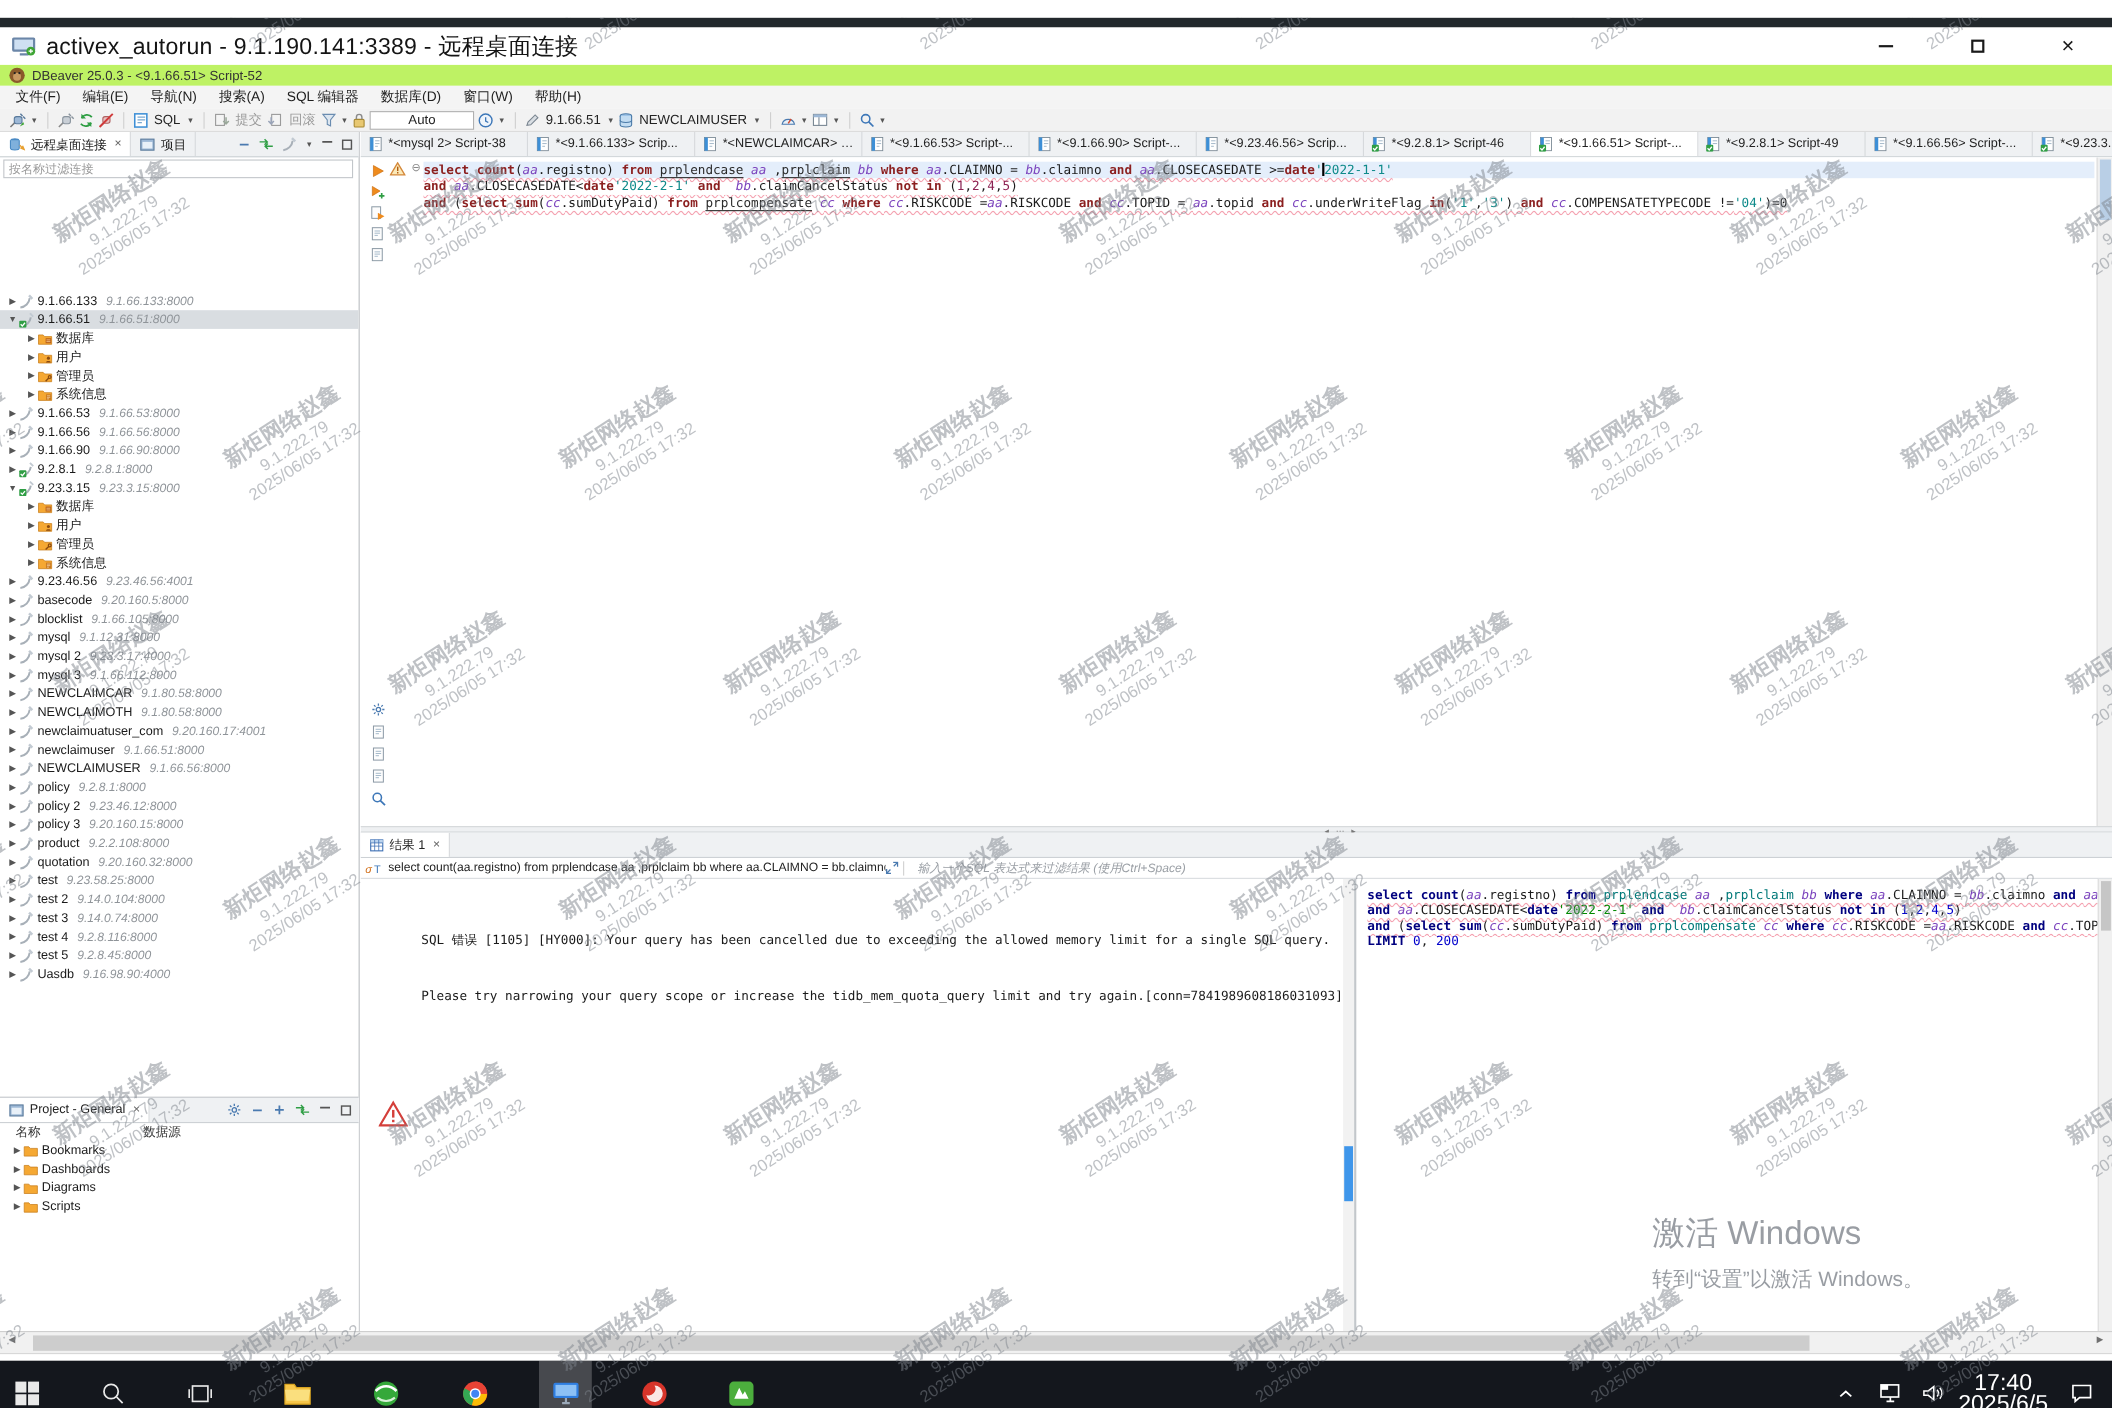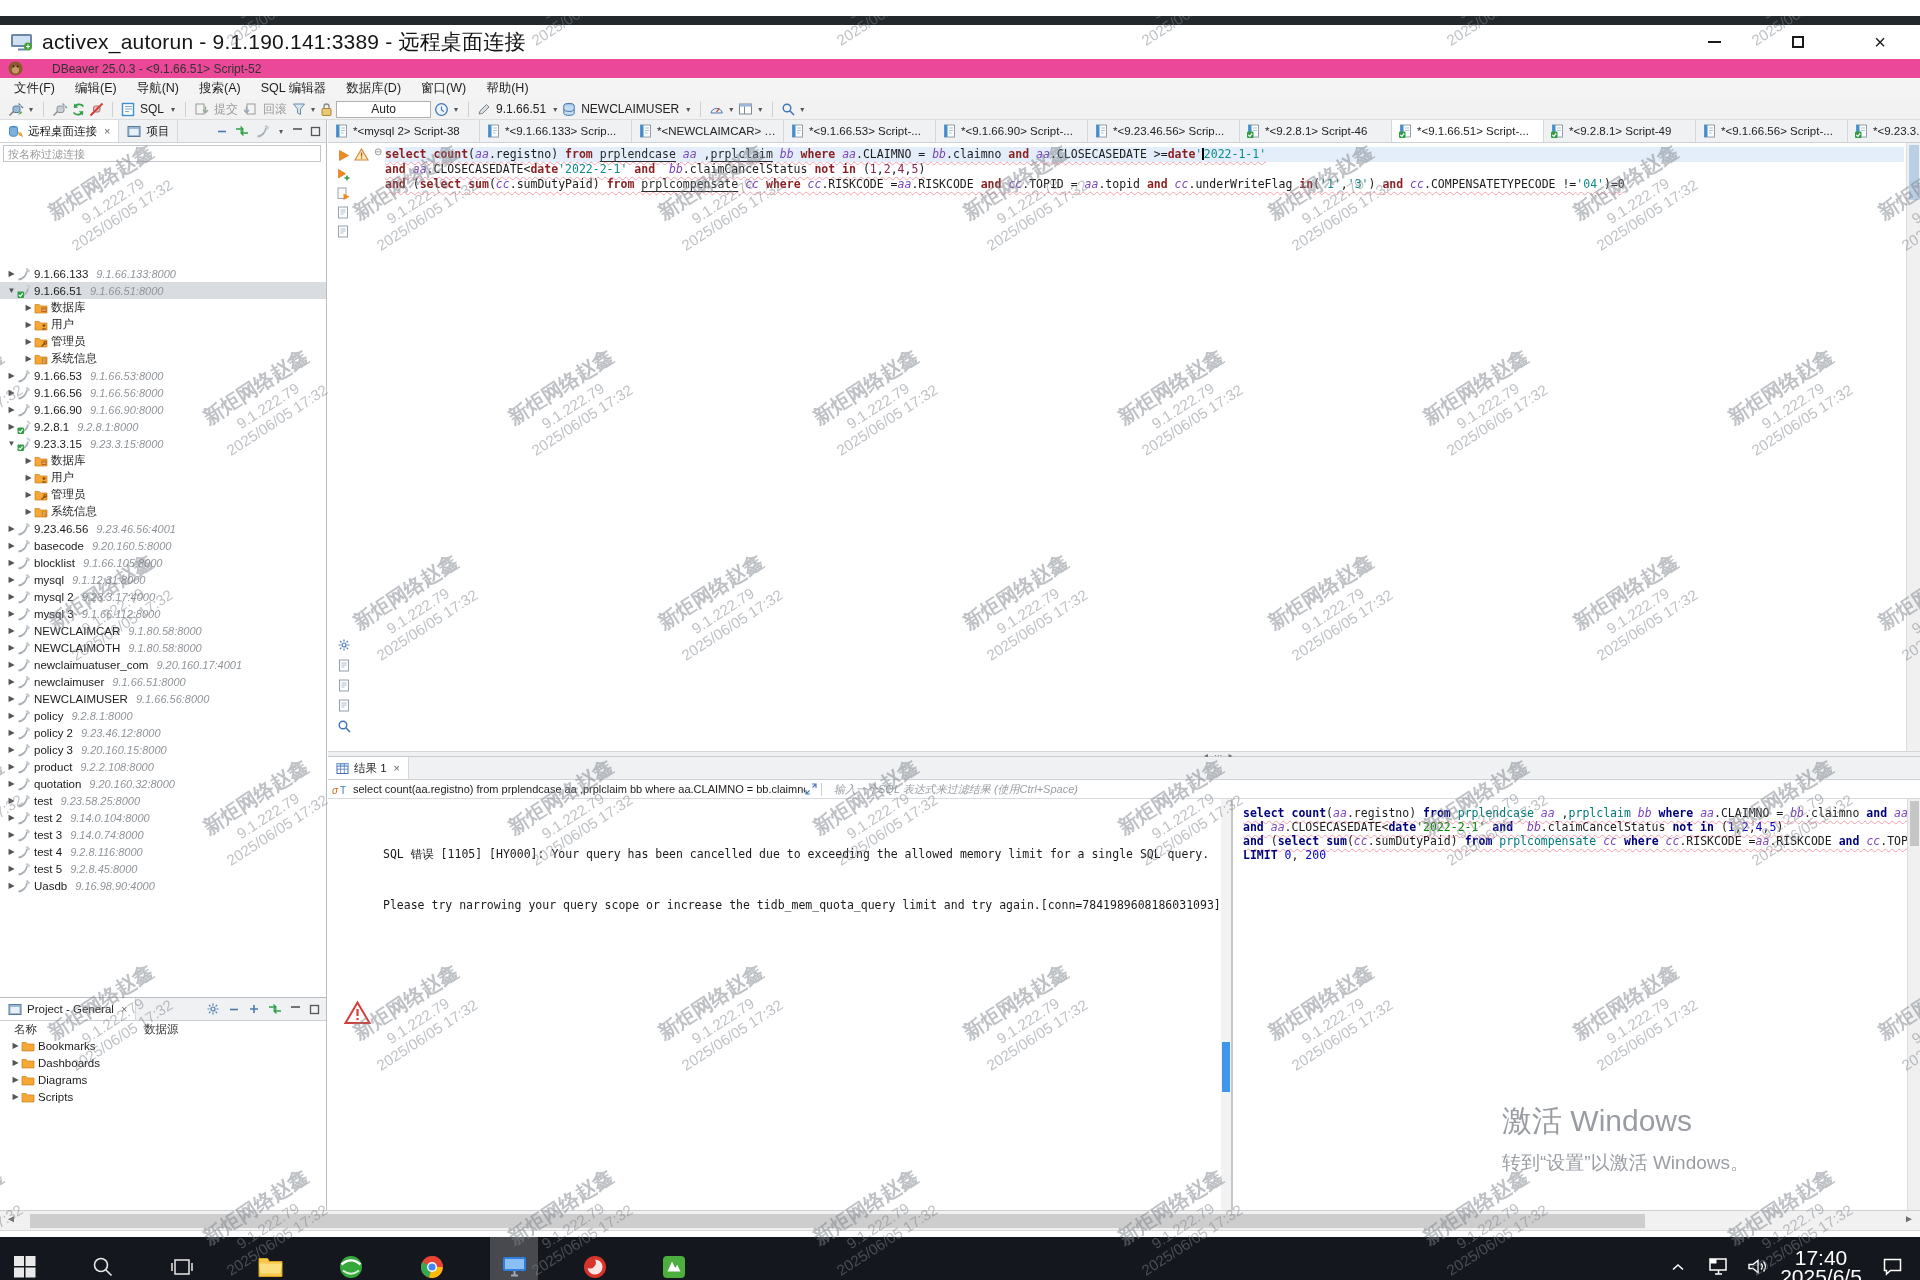--- a/index.html
+++ b/index.html
@@ -9,21 +9,21 @@
 
   
   .topstrip { position:absolute; left:0; top:0; width:1920px; height:9px; background:#22282c; }
   .titlebar { position:absolute; left:0; top:9px; width:1920px; height:34px; background:#ffffff; display:flex; align-items:center; padding-left:10px; }
   .titlebar .t { font-size:21px; color:#141414; margin-left:8px; letter-spacing:.2px; }
   .winctl { position:absolute; top:14px; height:24px; width:40px; display:flex; align-items:center; justify-content:center; color:#1a1a1a; font-size:17px; }
   .wmin { left:1694px; } .wmax { left:1778px; } .wclose { left:1860px; font-size:20px; }
   .wmin i { display:block; width:13px; border-bottom:2px solid #1a1a1a; }
   .wmax i { display:block; width:12px; height:12px; border:2px solid #1a1a1a; }
 
-  .appbar { position:absolute; left:0; top:43px; width:1920px; height:19px; background:#ec4899; display:flex; align-items:center; padding-left:8px;gap:23px; }
+  .appbar { position:absolute; left:0; top:43px; width:1920px; height:19px; background:#bef264; display:flex; align-items:center; padding-left:8px; }
   .appbar .t { font-size:12px; color:#333; margin-left:6px; }
   .menubar { position:absolute; left:0; top:62px; width:1920px; height:21px; background:#f4f4f4; display:flex; align-items:center; padding-left:4px; }
   .menu-item { font-size:12.5px; color:#1e1e1e; padding:2px 10px; }
   .toolbar { position:absolute; left:0; top:83px; width:1920px; height:21px; background:#f2f2f2; border-bottom:1px solid #dcdcdc; display:flex; align-items:center; padding-left:8px; gap:3px; }
   .toolbar .sep { width:1px; height:15px; background:#cfcfcf; margin:0 5px; }
   .toolbar .lbl { font-size:12px; color:#222; margin:0 2px; }
   .toolbar .lbl.dis { color:#9a9a9a; }
   .caret { font-size:8px; color:#555; margin:0 2px; }
   .combo { width:95px; height:17px; background:#fff; border:1px solid #b0b0b0; font-size:12px; color:#222; display:flex; align-items:center; justify-content:center; }
   .ic { display:inline-flex; align-items:center; justify-content:center; line-height:0; }
@@ -42,21 +42,21 @@
   .tree { position:absolute; left:0; top:145px; width:326px; bottom:0; overflow:hidden; }
   .trow { height:17px; display:flex; align-items:center; font-size:11.5px; color:#1a1a1a; white-space:nowrap; }
   .trow.sel { background:#d9dde1; }
   .trow .chev { width:11px; text-align:center; color:#555; font-size:8px; flex:none; }
   .trow .lab { margin-left:3px; }
   .trow .desc { margin-left:8px; color:#8f9499; font-style:italic; font-size:11px; }
 
   
   .proj { position:absolute; left:0; top:877px; width:326px; height:213px; background:#fff; border-top:1px solid #b9bdc1; }
   .proj .cols { height:16px; display:flex; font-size:11.5px; color:#333; align-items:center; }
-  .proj .cols .c1 { padding-left:14px; width:144px; }
+  .proj .cols .c1 { padding-left:14px; width:130px; }
   .proj-items .trow { padding-left:10px; }
   .phicons { margin-left:auto; display:flex; align-items:center; gap:8px; padding-right:6px; }
 
   
   .edarea { position:absolute; left:328px; top:104px; width:1592px; height:1092px; background:#fff; }
   .etabs { width:100%; }
   .etab { width:152px; flex:none; display:flex; align-items:center; gap:5px; padding:0 7px; font-size:11.5px; color:#222; border-right:1px solid #d6d9dc; overflow:hidden; }
   .etab .el { overflow:hidden; text-overflow:ellipsis; white-space:nowrap; }
   .etab.active { background:#fff; }
   .edbody { position:absolute; left:0; top:23px; width:1592px; height:608px; background:#fff; overflow:hidden; }

